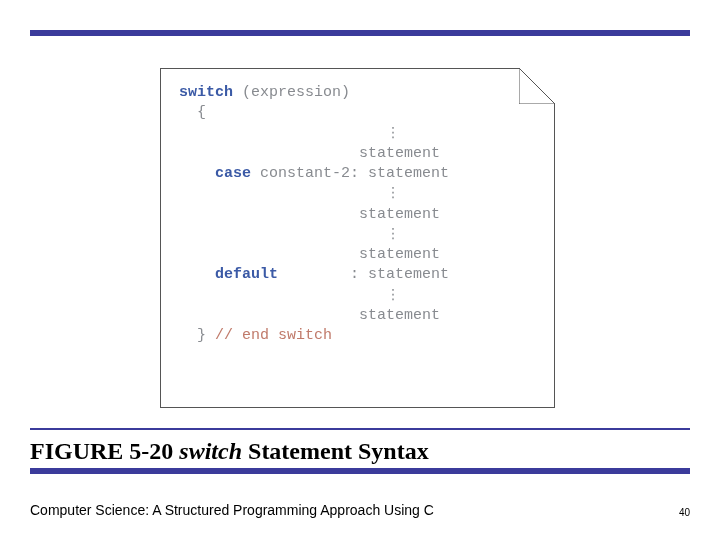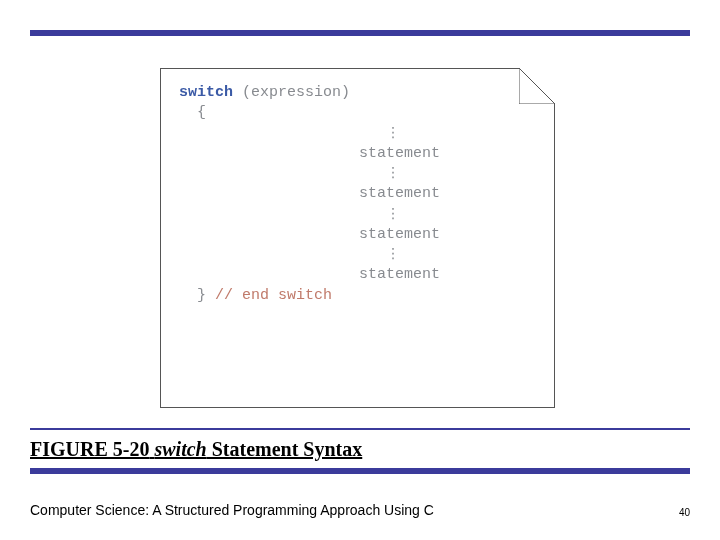--- a/index.html
+++ b/index.html
@@ -48,24 +48,23 @@
     top: 428px;
     left: 30px;
     right: 30px;
     height: 2px;
     background: #3b3b9b;
   }
   .caption {
     position: absolute;
     top: 438px;
     left: 30px;
-    font-size: 20px;
+    font-size: 24px;
     font-weight: bold;
     color: #000;
-    text-decoration: underline;
   }
   .caption .fignum { font-weight: bold; }
   .caption .kw-i { font-style: italic; font-weight: bold; }
   .bot-rule {
     position: absolute;
     top: 468px;
     left: 30px;
     right: 30px;
     height: 6px;
     background: #3b3b9b;
@@ -105,26 +104,28 @@
     <polygon points="0,0 36,0 36,36" fill="#ffffff" stroke="none"></polygon>
     <line x1="0" y1="0" x2="36" y2="36" stroke="#555" stroke-width="1"></line>
   </svg>
 
   <div class="code-row"><span class="kw">switch</span><span> (expression)</span></div>
   <div class="code-row"><span>  {</span></div>
 
   <div class="code-row"><span>                       </span><span class="vellip">⋮</span></div>
   <div class="code-row"><span>                    </span><span>statement</span></div>
 
+  <div class="code-row"><span>    </span><span class="kw">case</span><span> constant-2: </span><span>statement</span></div>
   <div class="code-row"><span>                       </span><span class="vellip">⋮</span></div>
   <div class="code-row"><span>                    </span><span>statement</span></div>
 
   <div class="code-row"><span>                       </span><span class="vellip">⋮</span></div>
   <div class="code-row"><span>                    </span><span>statement</span></div>
 
+  <div class="code-row"><span>    </span><span class="kw">default</span><span>        : </span><span>statement</span></div>
   <div class="code-row"><span>                       </span><span class="vellip">⋮</span></div>
   <div class="code-row"><span>                    </span><span>statement</span></div>
 
   <div class="code-row"><span>  }</span><span class="cm"> // end switch</span></div>
 </div>
 
 <div class="mid-rule"></div>
 
 <div class="caption">
   <span class="fignum">FIGURE 5-20</span>

